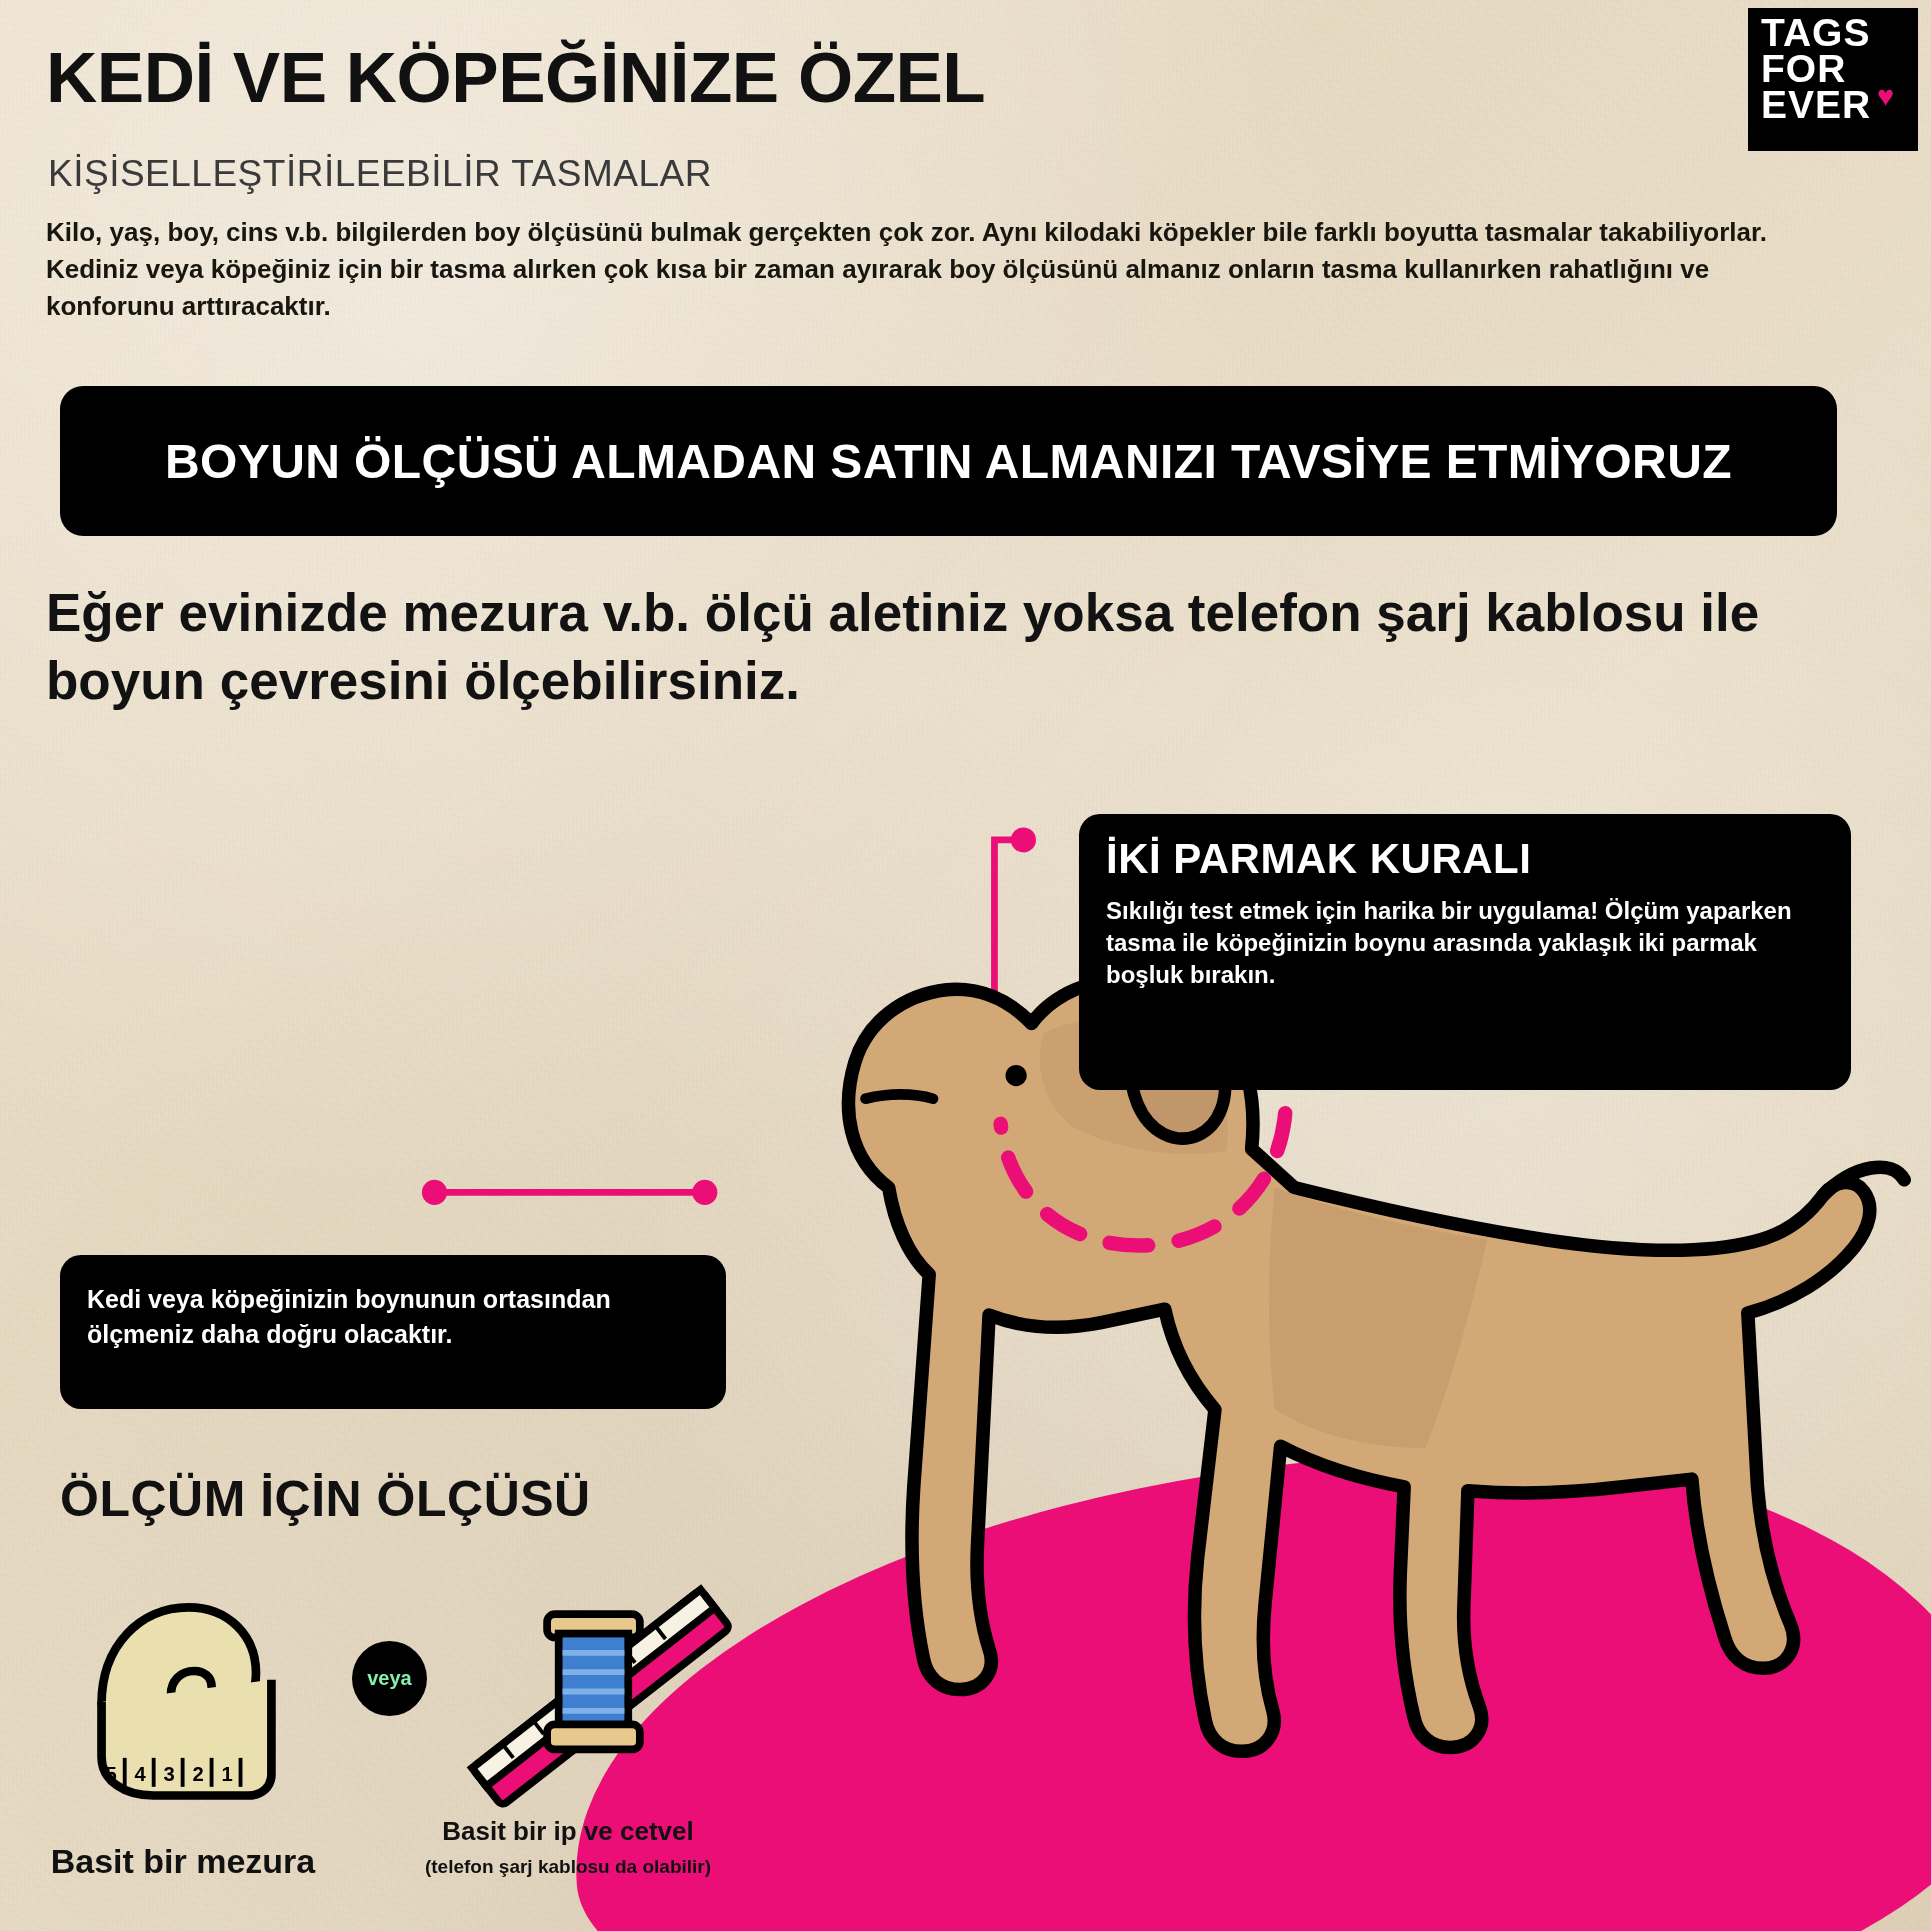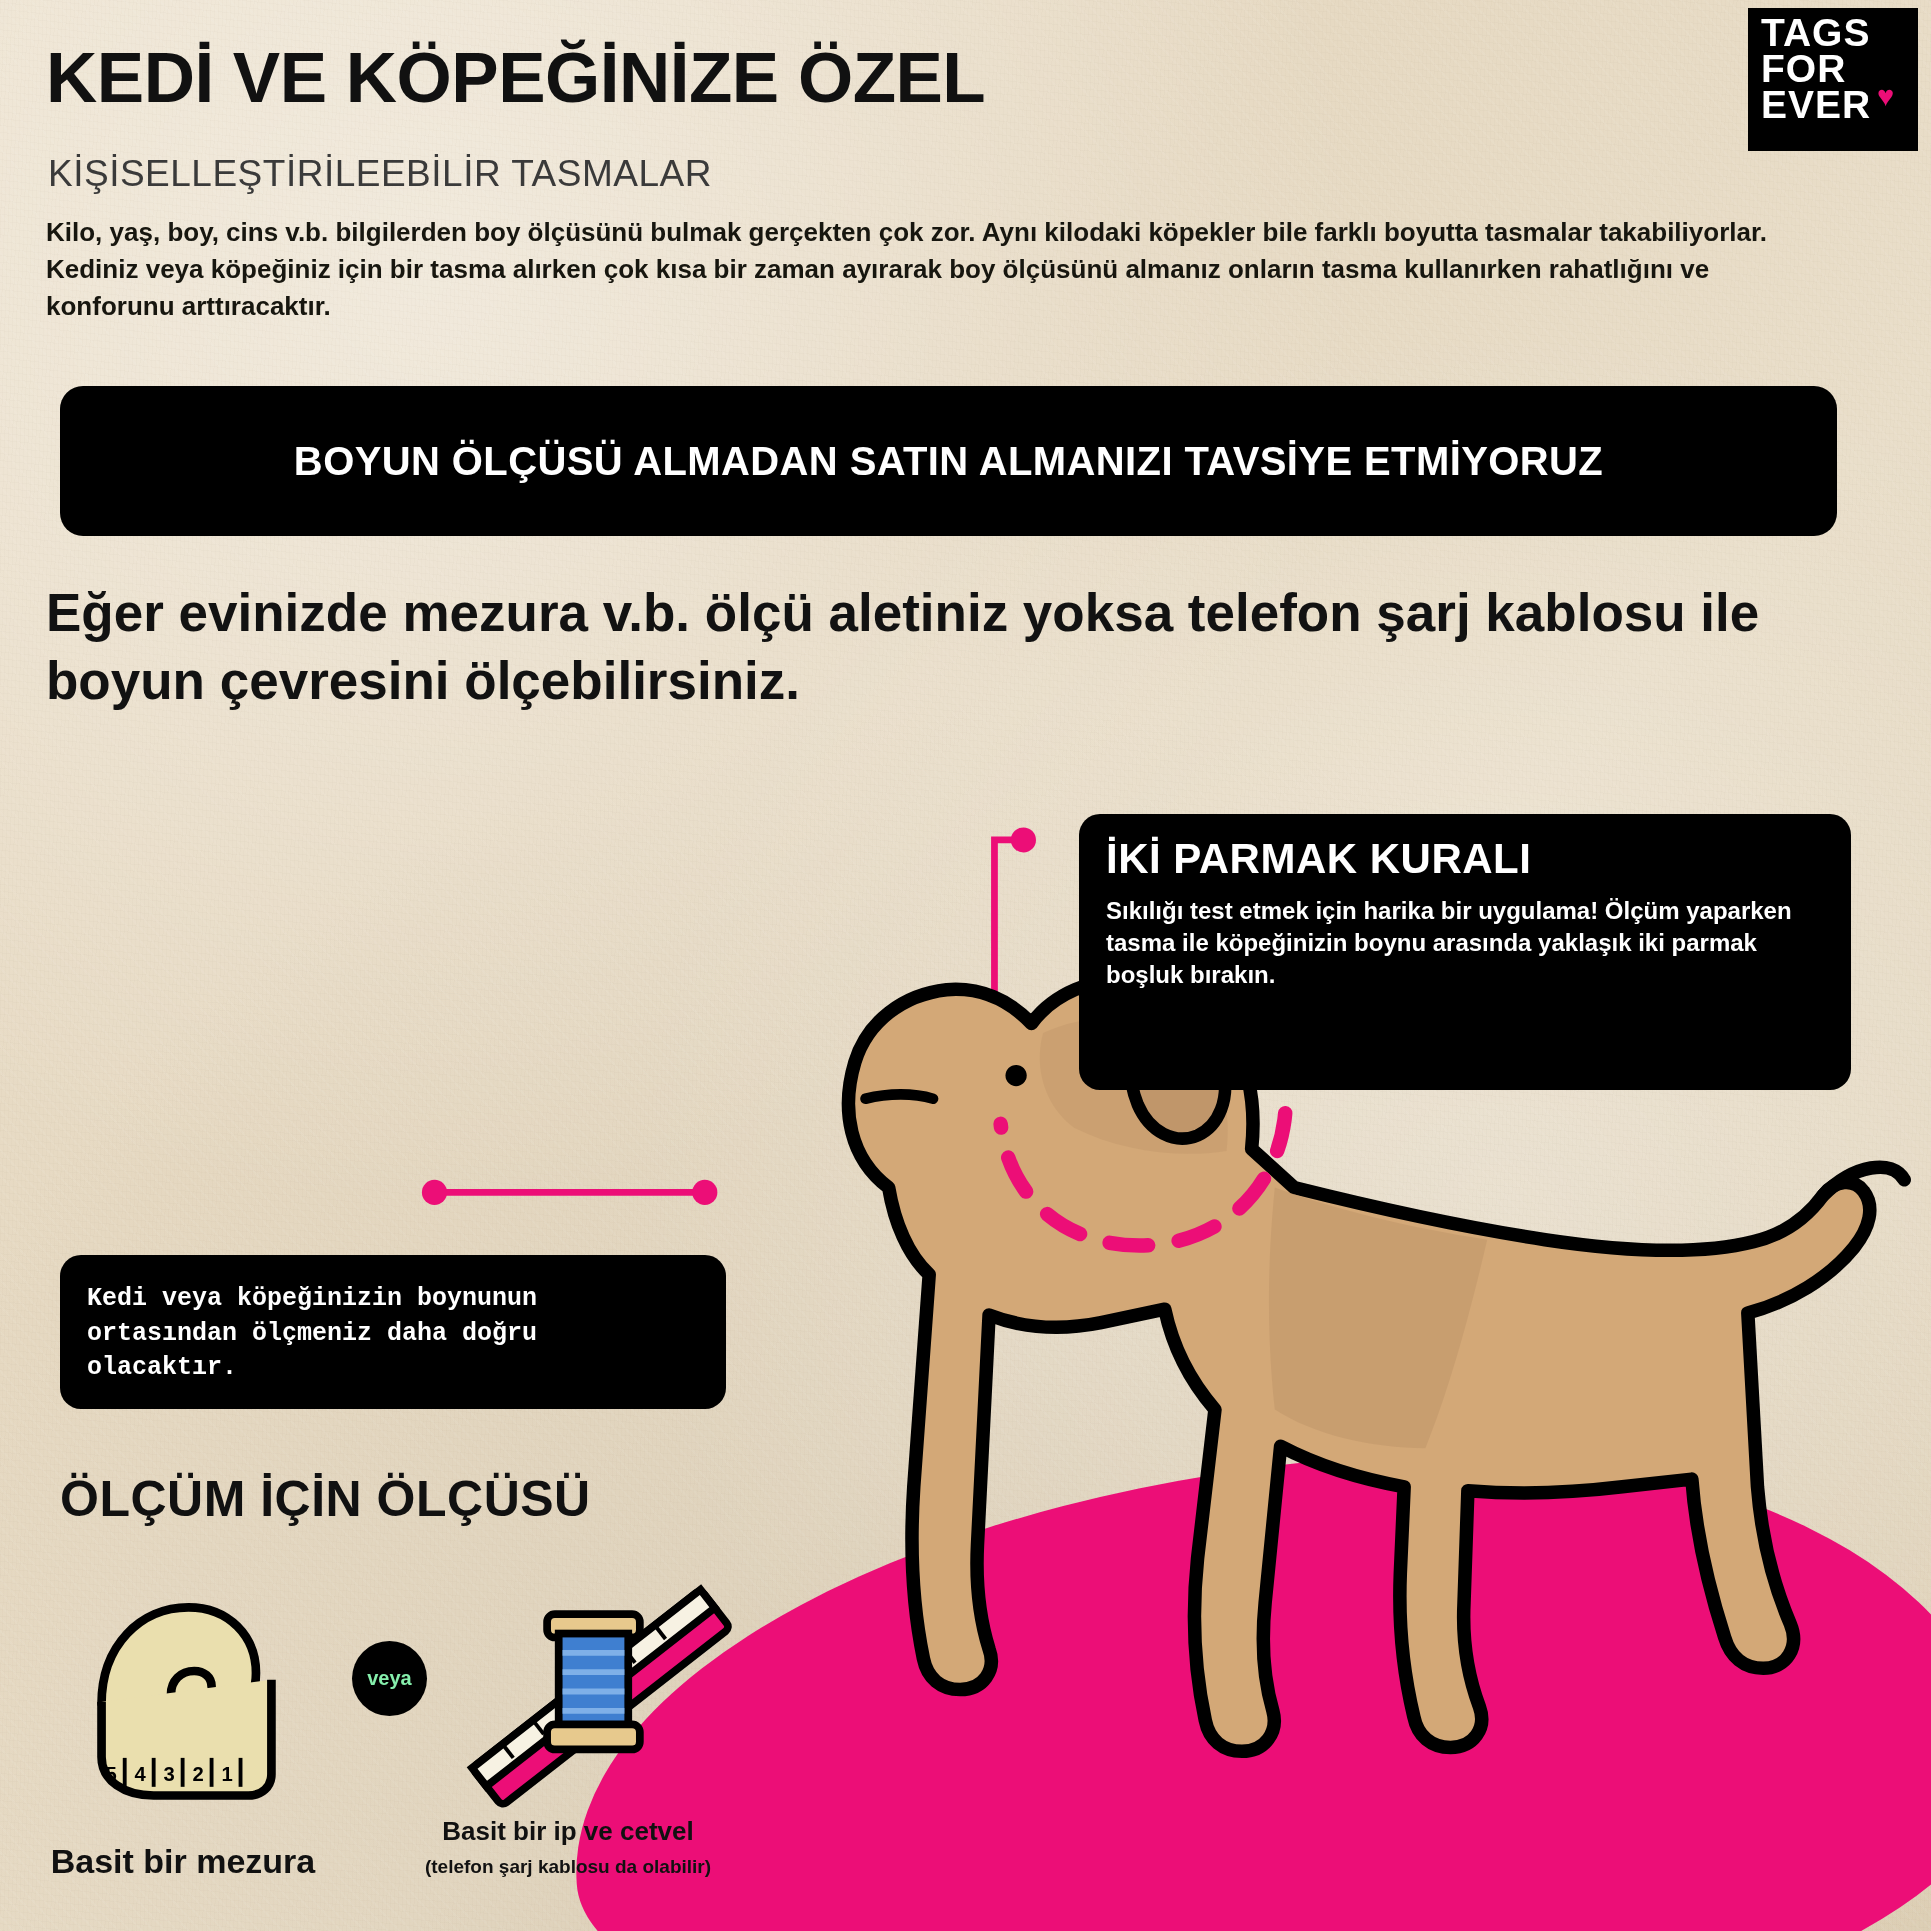--- a/index.html
+++ b/index.html
@@ -118,21 +118,21 @@
     width: 1777px;
     height: 150px;
     background: #000;
     border-radius: 23px;
     display: flex;
     align-items: center;
     justify-content: center;
   }
   .banner span {
     color: #fff;
-    font-size: 40px;
+    font-size: 48px;
     font-weight: 800;
     letter-spacing: 0.4px;
     text-align: right;
   }
 
   .lead {
     position: absolute;
     left: 46px;
     top: 579px;
     width: 1806px;
@@ -172,21 +172,20 @@
     left: 60px;
     top: 1255px;
     width: 666px;
     height: 154px;
     padding: 27px 27px;
   }
   #callout-neck-middle .co-body {
     font-size: 25px;
     font-weight: 700;
     line-height: 1.38;
-    font-family: Liberation Mono, monospace;
   }
 
   
   .pointer-svg {
     position: absolute;
     left: 0;
     top: 0;
     width: 1931px;
     height: 1931px;
     pointer-events: none;

